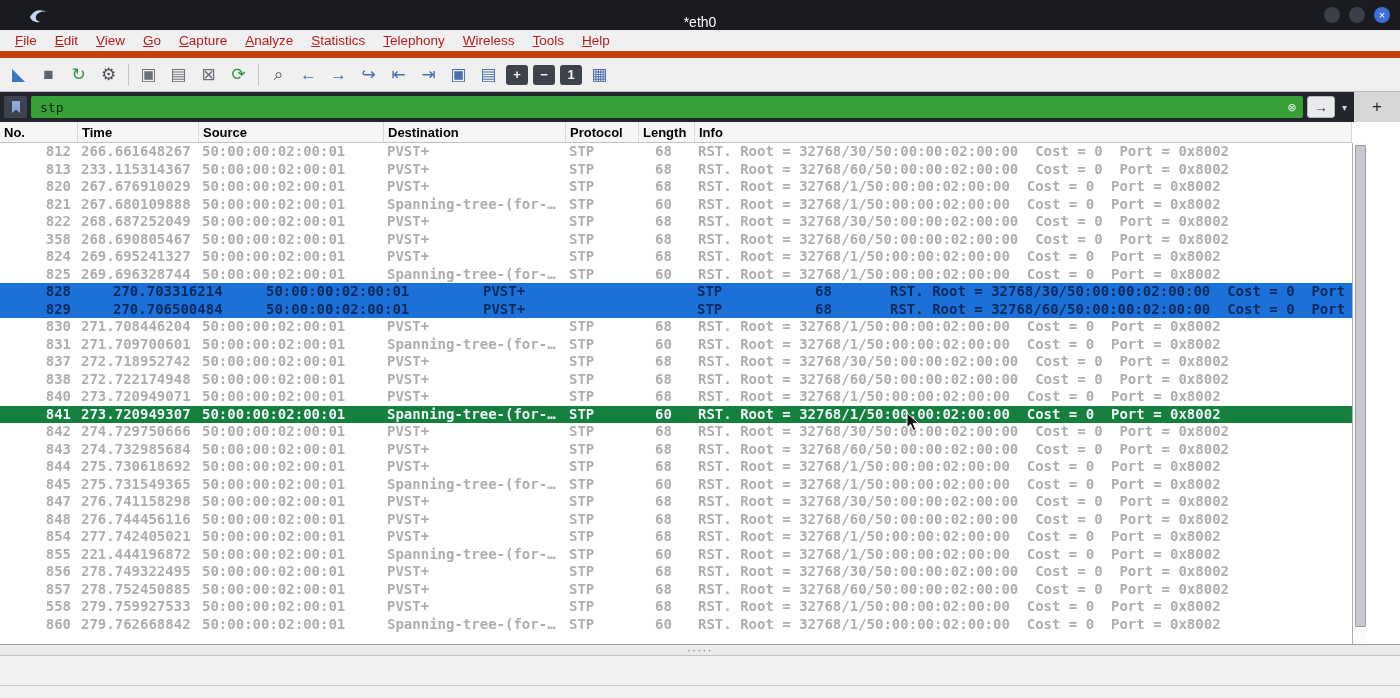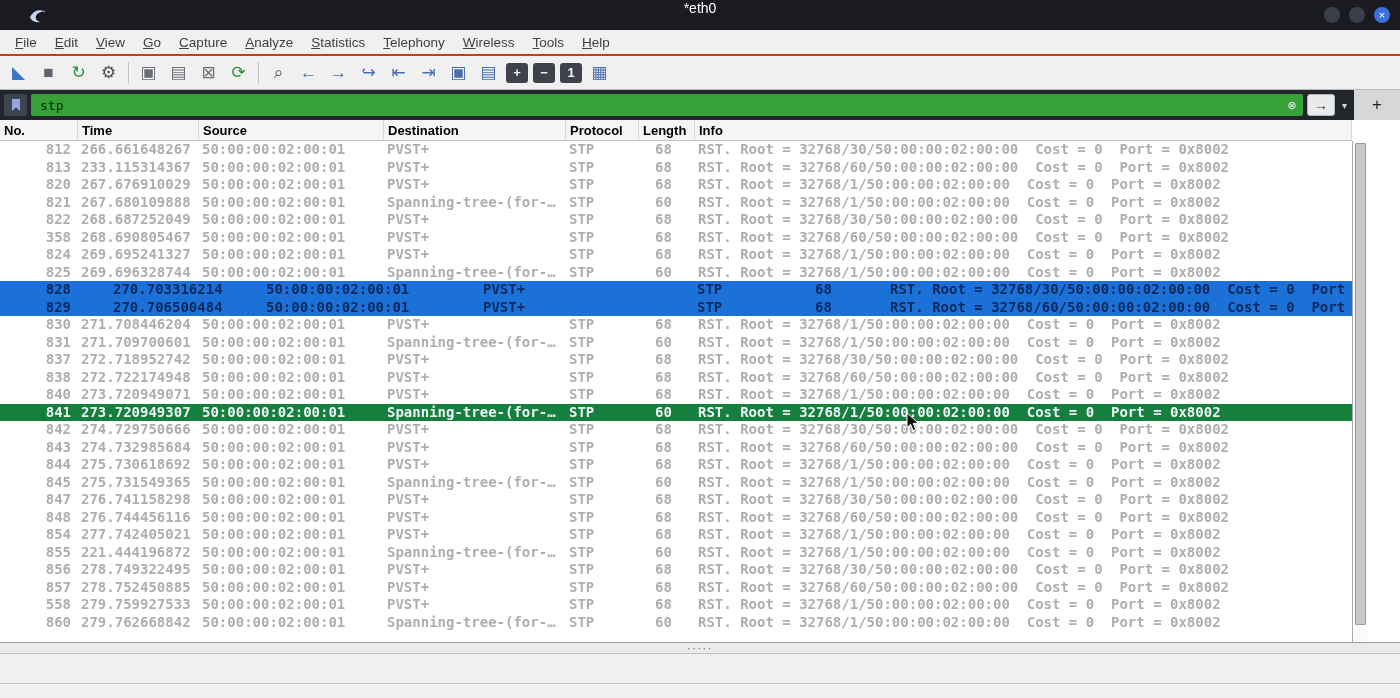--- a/index.html
+++ b/index.html
@@ -5,32 +5,32 @@
   * { box-sizing: border-box; }
   html,body { margin:0; padding:0; }
   body {
     width:1400px; height:698px; overflow:hidden; position:relative;
     background:#ffffff; font-family:"Liberation Sans", sans-serif;
     display:flex; flex-direction:column;
   }
 
   
   .titlebar { flex:0 0 30px; background:#191b20; position:relative;
-    display:flex; align-items:flex-start; justify-content:center; }
+    display:flex; align-items:flex-end; justify-content:center; }
   .kali { position:absolute; left:28px; top:5px; width:20px; height:20px; }
   .wtitle { font-size:14px; color:#ffffff; }
   .winbtns { position:absolute; right:10px; top:7px; display:flex; gap:9px; }
   .wbtn { width:16px; height:16px; border-radius:50%; background:#3a3f49;
     display:flex; align-items:center; justify-content:center;
     font-size:11px; color:#cfd2d8; line-height:1; }
   .wbtn.close { background:#3e6ed8; color:#fff; }
 
   
-  .menubar { flex:0 0 26px; background:#f0f0f1; border-bottom:2px solid #c2410c;
-    display:flex; align-items:center; padding-left:6px; font-size:13.5px; color:#404040; }
+  .menubar { flex:0 0 26px; background:#f0f0f1; border-bottom:7px solid #c2410c;
+    display:flex; align-items:center; padding-left:6px; font-size:13.5px; color:#b91c1c; }
   .menu-item { padding:3px 9px; display:inline-block; }
   .menu-item::first-letter { text-decoration:underline; }
 
   
   .toolbar { flex:0 0 34px; background:#f0f0f1; border-bottom:1px solid #b9b9b9;
     display:flex; align-items:center; padding-left:4px; gap:1px; }
   .tb-btn { width:29px; height:26px; display:flex; align-items:center;
     justify-content:center; font-size:17px; border-radius:3px; color:#5a5f66; }
   .tb-btn.chip { width:22px; height:20px; background:#3d424b; color:#f2f2f2;
     font-size:13px; font-weight:bold; border-radius:3px; margin:0 2px; }

